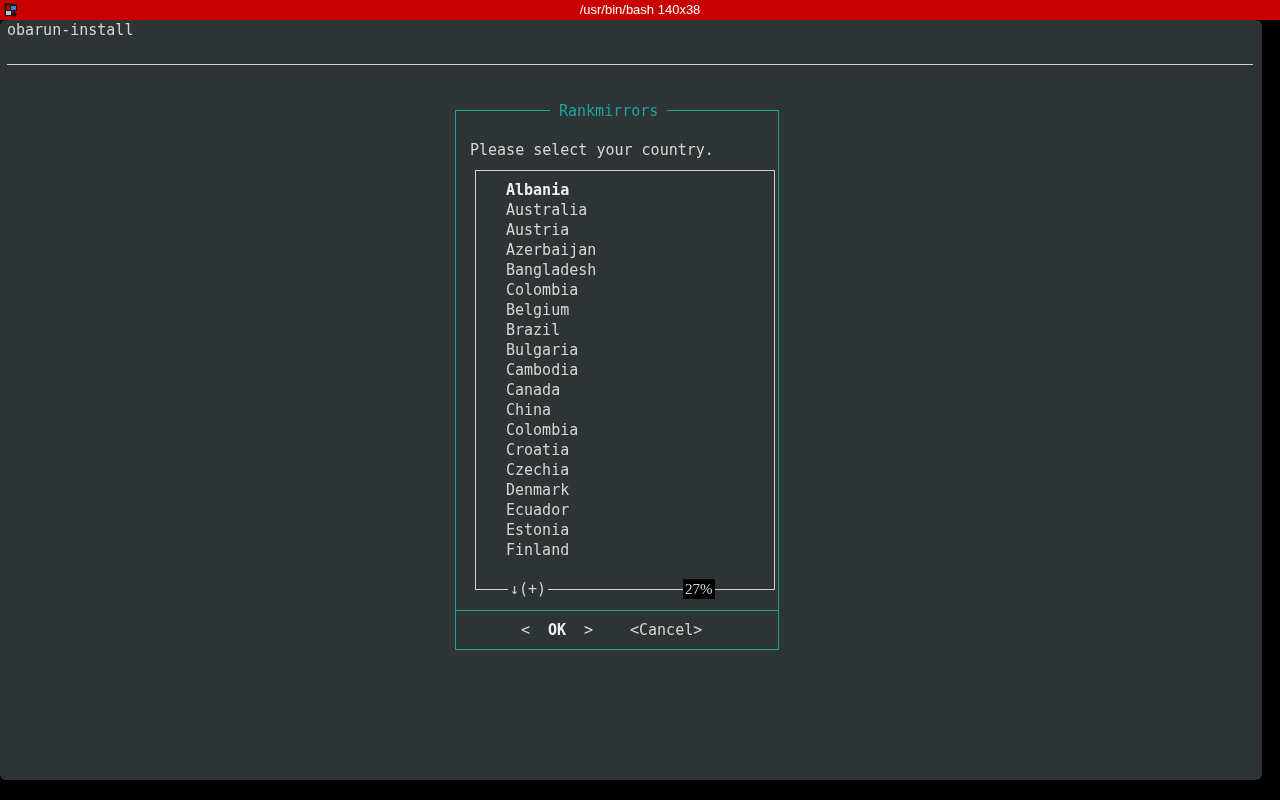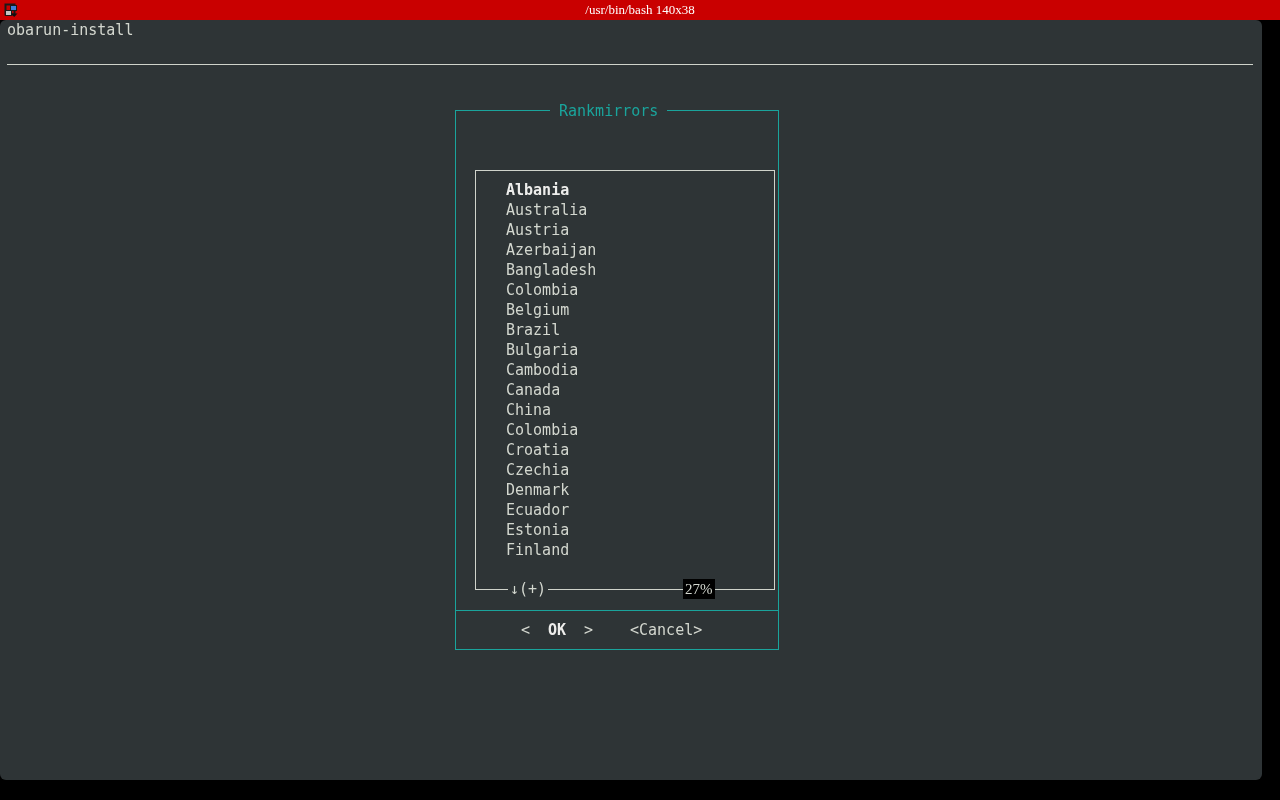--- a/index.html
+++ b/index.html
@@ -2,21 +2,21 @@
 <html><head>
 <meta charset="utf-8">
 <style>
   * { margin:0; padding:0; box-sizing:border-box; }
   html, body { width:1280px; height:800px; background:#000; overflow:hidden; }
   body { position:relative; font-family:"DejaVu Sans Mono", monospace; }
 
   
   .titlebar { position:absolute; left:0; top:0; width:1280px; height:20px; background:#c90000; }
   .titlebar-text { position:absolute; left:0; right:0; top:0; height:36px; line-height:20px;
-    text-align:center; color:#ffffff; font-family:Liberation Serif, serif; font-size:13px; }
+    text-align:center; color:#ffffff; font-family:Liberation Sans, sans-serif; font-size:13px; }
   .menu-icon { position:absolute; left:2px; top:2px; width:16px; height:16px; cursor:pointer; }
 
   
   .screen { position:absolute; left:0; top:20px; width:1262px; height:760px; background:#2e3436;
     color:#d3d7cf; font-size:15px; line-height:20px;border-radius:6px; }
   .app-title { position:absolute; left:7px; top:0; height:20px; white-space:pre; }
   .hline { position:absolute; left:7px; top:44px; width:1246px; height:0; border-top:1px solid #cfd3cb; }
 
   
   .dialog { position:absolute; left:455px; top:90px; width:324px; height:540px; border:1px solid #1aa49c; }
@@ -53,20 +53,21 @@
   </svg>
   <div class="titlebar-text">/usr/bin/bash 140x38</div>
 </div>
 
 <div class="screen">
   <div class="app-title">obarun-install</div>
   <div class="hline"></div>
 
   <div class="dialog">
     <span class="dialog-title">Rankmirrors</span>
+    <div class="prompt">Please select your country.</div>
 
     <div class="listbox">
       <div class="list-items">
 
       <div class="country selected">Albania</div>
           <div class="country">Australia</div>
           <div class="country">Austria</div>
           <div class="country">Azerbaijan</div>
           <div class="country">Bangladesh</div>
           <div class="country">Colombia</div>

